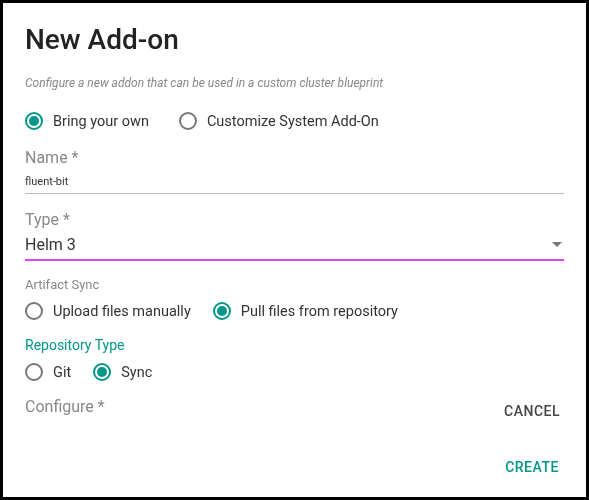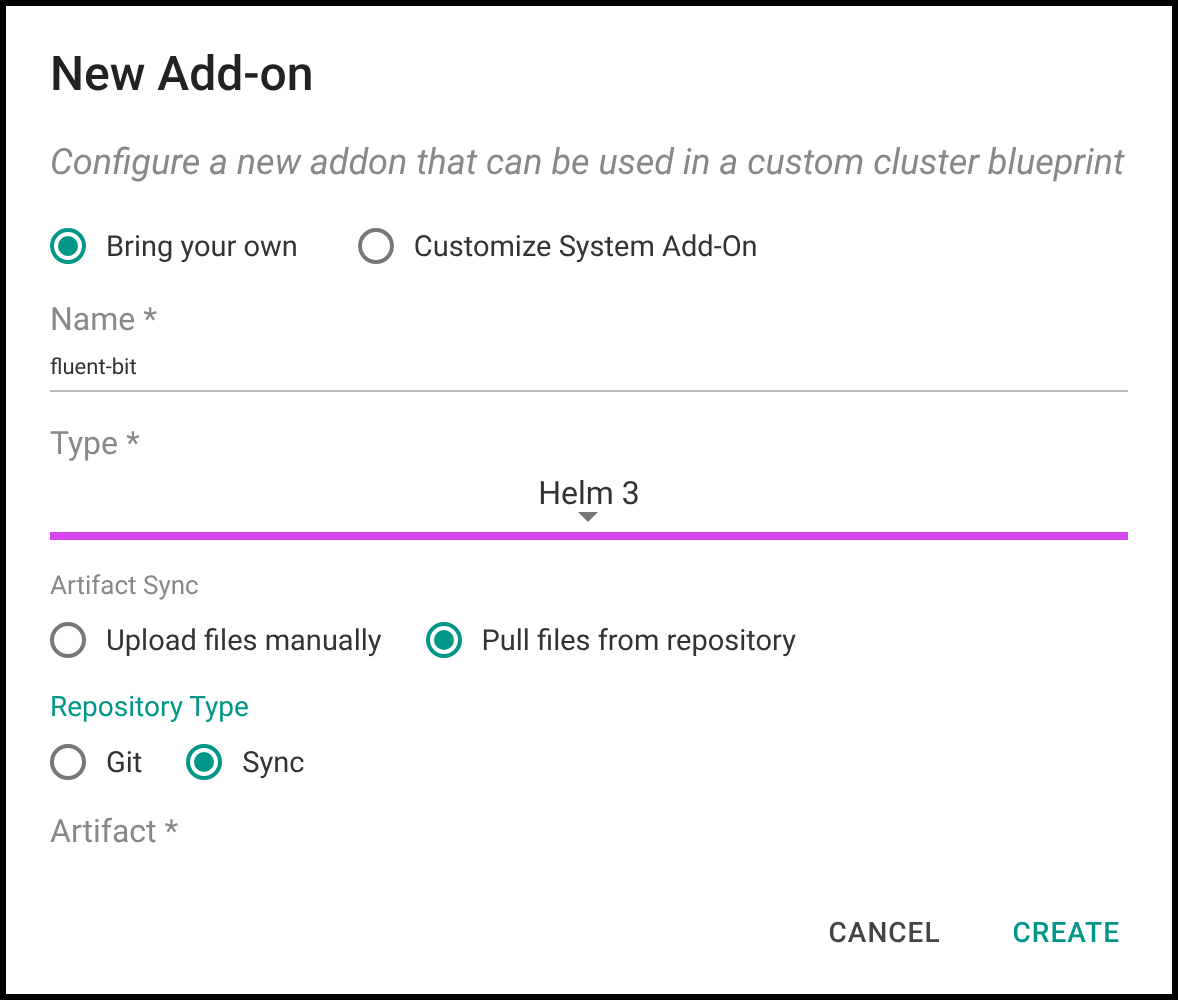--- a/index.html
+++ b/index.html
@@ -11,27 +11,27 @@
       font-family: -apple-system, BlinkMacSystemFont, "Segoe UI", Roboto, Helvetica, Arial, sans-serif;
       background: #fff;
       width: 589px;
       height: 500px;
       border: 3px solid #000;
       padding: 20px 22px;
       position: relative;
       color: #333;
     }
     .title {
-      font-size: 24px;
+      font-size: 28px;
       font-weight: 500;
       color: #222;
       margin-bottom: 20px;
     }
     .subtitle {
-      font-size: 18px;
+      font-size: 12px;
       font-style: italic;
       color: #888;
       margin-bottom: 22px;
     }
     .radio-row {
       display: flex;
       align-items: center;
       gap: 30px;
       margin-bottom: 18px;
     }
@@ -84,27 +84,26 @@
       border-bottom: 1px solid #bbb;
       font-size: 11px;
       color: #333;
       padding: 3px 0 5px 0;
       outline: none;
       background: transparent;
       font-family: inherit;
     }
     .select-wrapper {
       position: relative;
-      border-bottom: 4px solid #d946ef;
+      border-bottom: 2px solid #d946ef;
       padding: 3px 0 5px 0;
       display: flex;
       align-items: center;
       justify-content: space-between;
       cursor: pointer;
-      flex-direction: column;
     }
     .select-value {
       font-size: 16px;
       color: #333;
     }
     .caret-down {
       width: 0;
       height: 0;
       border-left: 5px solid transparent;
       border-right: 5px solid transparent;
@@ -129,20 +128,21 @@
     .repo-type {
       margin-bottom: 16px;
     }
     .actions {
       position: absolute;
       bottom: 16px;
       right: 22px;
       display: flex;
       align-items: center;
       gap: 28px;
+      flex-direction: column;
     }
     .btn {
       font-size: 14px;
       font-weight: 500;
       letter-spacing: 0.5px;
       background: none;
       border: none;
       cursor: pointer;
       padding: 6px 4px;
       font-family: inherit;
@@ -212,19 +212,19 @@
     <div class="radio-option">
       <span class="radio-outer selected">
           <span class="radio-inner"></span>
         </span>
       <span class="radio-label">Sync</span>
     </div>
   </div>
 </div>
 
 <div class="field">
-  <label class="field-label">Artifact *</label>
+  <label class="field-label">Configure *</label>
 </div>
 
 <div class="actions">
   <button class="btn btn-cancel">CANCEL</button>
   <button class="btn btn-create">CREATE</button>
 </div>
 
 </body></html>

